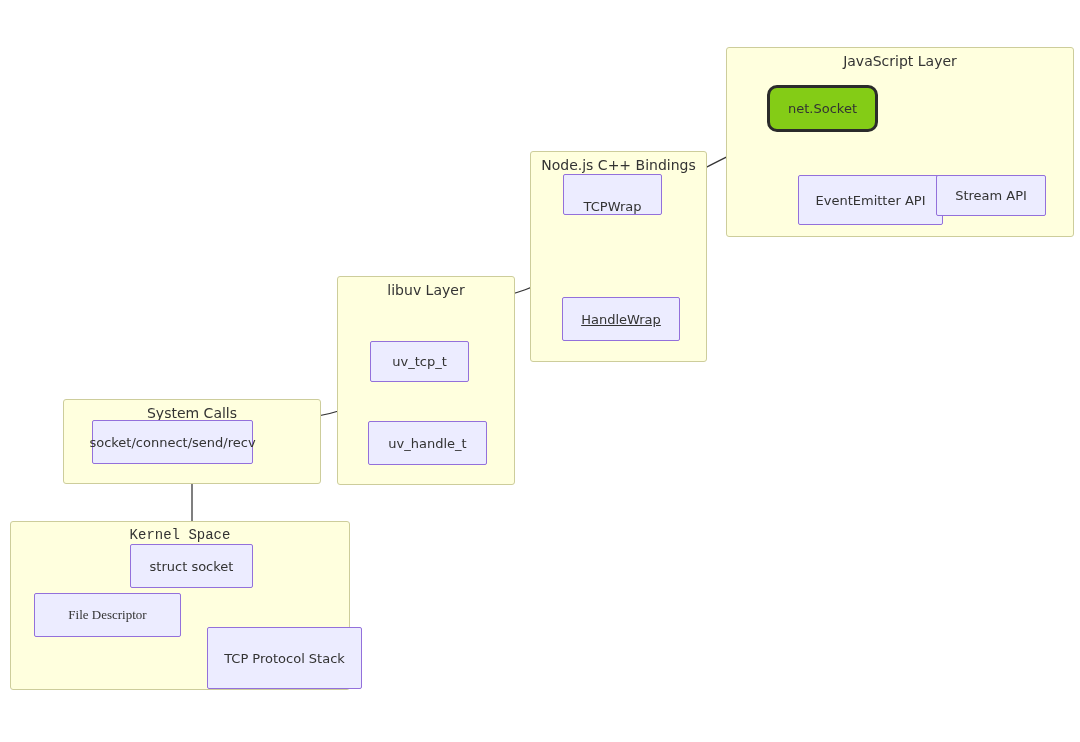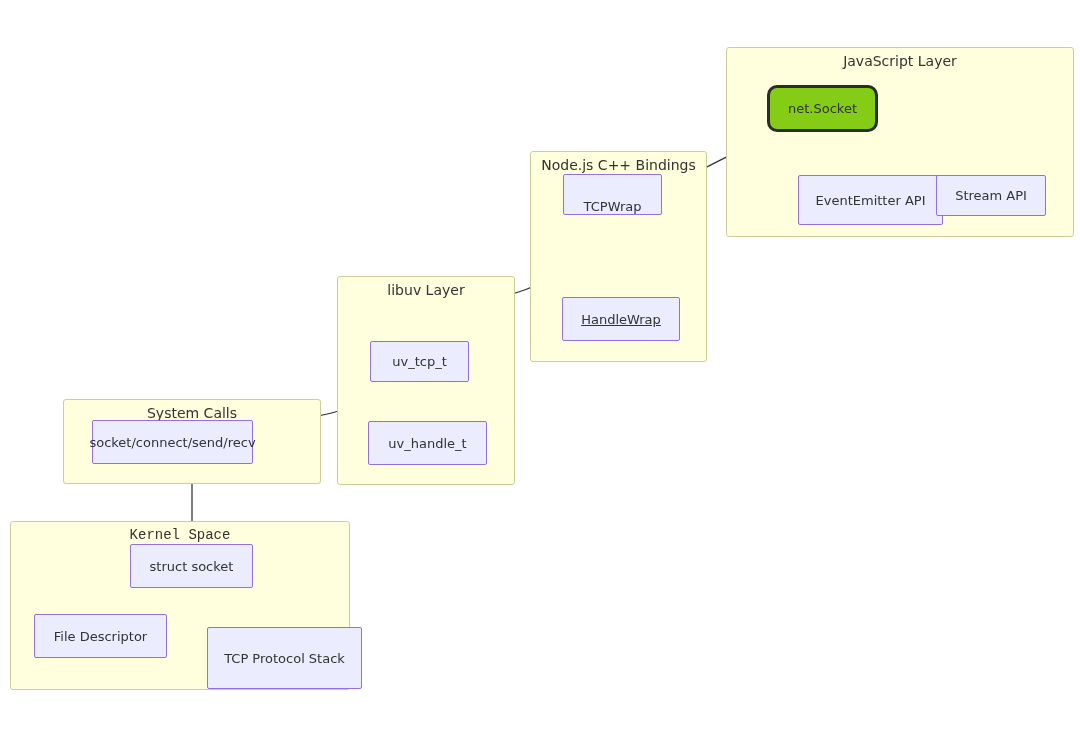--- a/index.html
+++ b/index.html
@@ -160,21 +160,21 @@
   </div>
 
   <div class="cluster" style="left:10px; top:521px; width:340px; height:169px;font-family:Liberation Mono, monospace;">
     <div class="cluster-label">Kernel Space</div>
   </div>
 
   <div class="node" style="left:130px; top:544px; width:123px; height:44px;justify-content:center;">
     <span>struct socket</span>
   </div>
 
-  <div class="node" style="left:34px; top:614px; width:133px; height:44px;">
+  <div class="node" style="left:34px; top:593px; width:147px; height:44px;font-family:Liberation Serif, serif;">
     <span>File Descriptor</span>
   </div>
 
   <div class="node" style="left:207px; top:627px; width:155px; height:62px;">
     <span>TCP Protocol Stack</span>
   </div>
 
 </div>
 
 </body></html>

